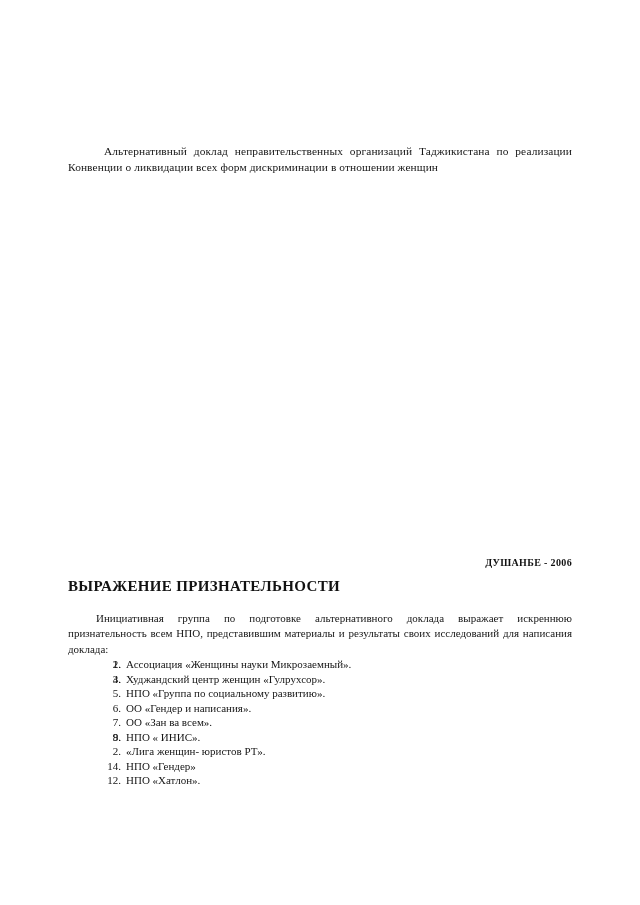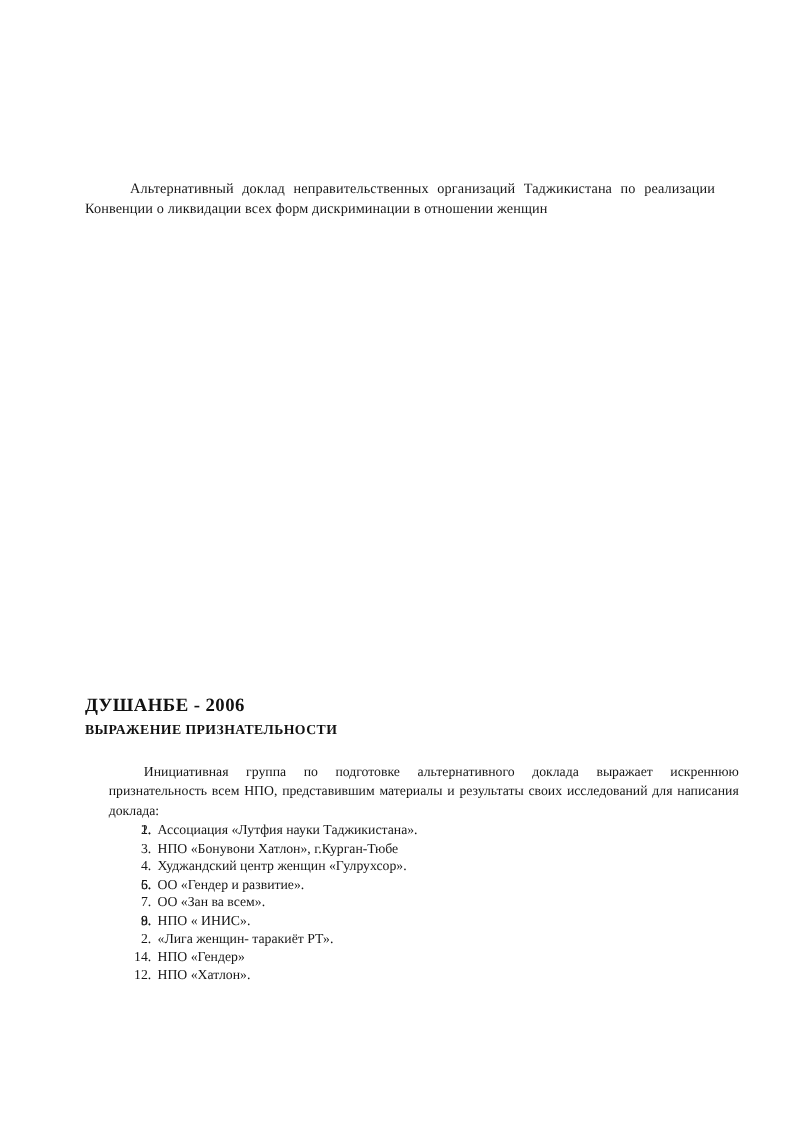--- a/index.html
+++ b/index.html
@@ -40,52 +40,51 @@
     letter-spacing: 0.1px;
     color: #161616;
   }
 
   
   .imprint {
     position: absolute;
     left: 68px;
     top: 557px;
     width: 504px;
-    text-align: left;
-    font-size: 15px;
+    text-align: right;
+    font-size: 10px;
     font-weight: bold;
     letter-spacing: 0.35px;
     color: #121212;
   }
 
   
   .section-heading {
     position: absolute;
     left: 68px;
     top: 578px;
     width: 504px;
-    font-size: 11px;
+    font-size: 15px;
     font-weight: bold;
     letter-spacing: 0.35px;
     color: #121212;
   }
 
   
   .body-paragraph {
     position: absolute;
     left: 68px;
     top: 611px;
     width: 504px;
     font-size: 11px;
     line-height: 15.4px;
     text-align: justify;
     text-justify: inter-word;
     text-indent: 28px;
     color: #161616;
-    margin-left: 19px;
   }
 
   
   .org-list {
     position: absolute;
     left: 104px;
     top: 657px;
     width: 470px;
     margin: 0;
     padding: 0;
@@ -120,26 +119,26 @@
   <div class="title-block">Альтернативный доклад неправительственных организаций Таджикистана по реализации Конвенции о ликвидации всех форм дискриминации в отношении женщин</div>
 
   <div class="imprint">ДУШАНБЕ - 2006</div>
 
   <div class="section-heading">ВЫРАЖЕНИЕ ПРИЗНАТЕЛЬНОСТИ</div>
 
   <div class="body-paragraph">Инициативная группа по подготовке альтернативного доклада выражает искреннюю признательность всем НПО, представившим материалы и результаты своих исследований для написания доклада:</div>
 
   <ul class="org-list" id="org-list">
       <li><span class="num">1.</span></li>
-      <li><span class="num">2.</span><span class="txt">Ассоциация «Лутфия науки Таджикистана».</span></li>
-      <li><span class="num">3.</span><span class="txt">НПО «Бонувони Хатлон», г.Курган-Тюбе</span></li>
+      <li><span class="num">2.</span><span class="txt">Ассоциация «Женщины науки Микрозаемный».</span></li>
+      <li><span class="num">3.</span></li>
       <li><span class="num">4.</span><span class="txt">Худжандский центр женщин  «Гулрухсор».</span></li>
-      <li><span class="num">5.</span></li>
-      <li><span class="num">6.</span><span class="txt">ОО «Гендер и развитие».</span></li>
+      <li><span class="num">5.</span><span class="txt">НПО «Группа  по социальному развитию».</span></li>
+      <li><span class="num">6.</span><span class="txt">ОО «Гендер и написания».</span></li>
       <li><span class="num">7.</span><span class="txt">ОО «Зан ва всем».</span></li>
       <li><span class="num">8.</span></li>
       <li><span class="num">9.</span><span class="txt">НПО « ИНИС».</span></li>
-      <li><span class="num">2.</span><span class="txt">«Лига женщин- таракиёт РТ».</span></li>
+      <li><span class="num">2.</span><span class="txt">«Лига женщин- юристов РТ».</span></li>
       <li><span class="num">14.</span><span class="txt">НПО «Гендер»</span></li>
       <li><span class="num">12.</span><span class="txt">НПО «Хатлон».</span></li>
     </ul>
 
 </div>
 
 </body></html>

